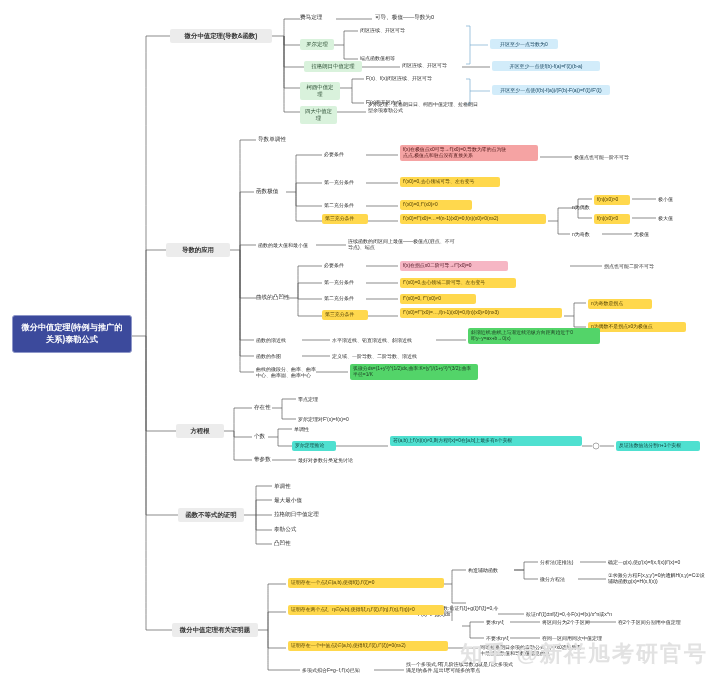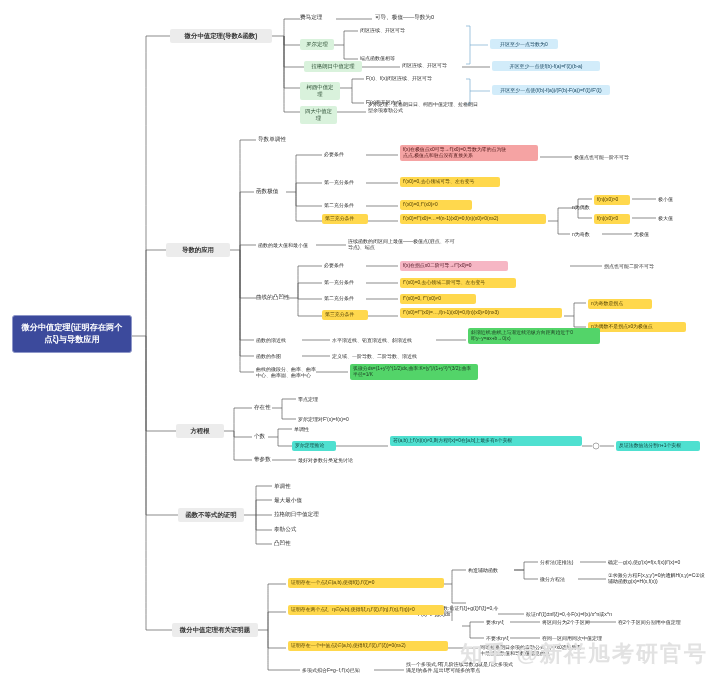--- a/index.html
+++ b/index.html
@@ -313,21 +313,21 @@
       <path d="M470 638 L484 638"></path>
       <path d="M510 622 L540 622"></path>
       <path d="M586 622 L616 622"></path>
       <path d="M510 638 L540 638"></path>
 
       <path d="M448 648 L478 648"></path>
       <path d="M374 670 L404 670"></path>
     </g>
   </svg>
 
-  <div class="node root" style="left:12px;top:315px;width:120px;">微分中值定理(证明存在两个点ξ)与导数应用</div>
+  <div class="node root" style="left:12px;top:315px;width:120px;">微分中值定理(特例与推广的关系)泰勒公式</div>
 
   <div class="node grey" style="left:170px;top:29px;width:102px;">微分中值定理(导数&amp;函数)</div>
   <div class="node grey" style="left:166px;top:243px;width:64px;">导数的应用</div>
   <div class="node grey" style="left:176px;top:424px;width:48px;">方程根</div>
   <div class="node grey" style="left:178px;top:508px;width:66px;">函数不等式的证明</div>
   <div class="node grey" style="left:172px;top:623px;width:86px;">微分中值定理有关证明题</div>
 
   <div class="node txt s6" style="left:300px;top:14px;">费马定理</div>
   <div class="node txt s6" style="left:375px;top:14px;">可导、极值——导数为0</div>
 

